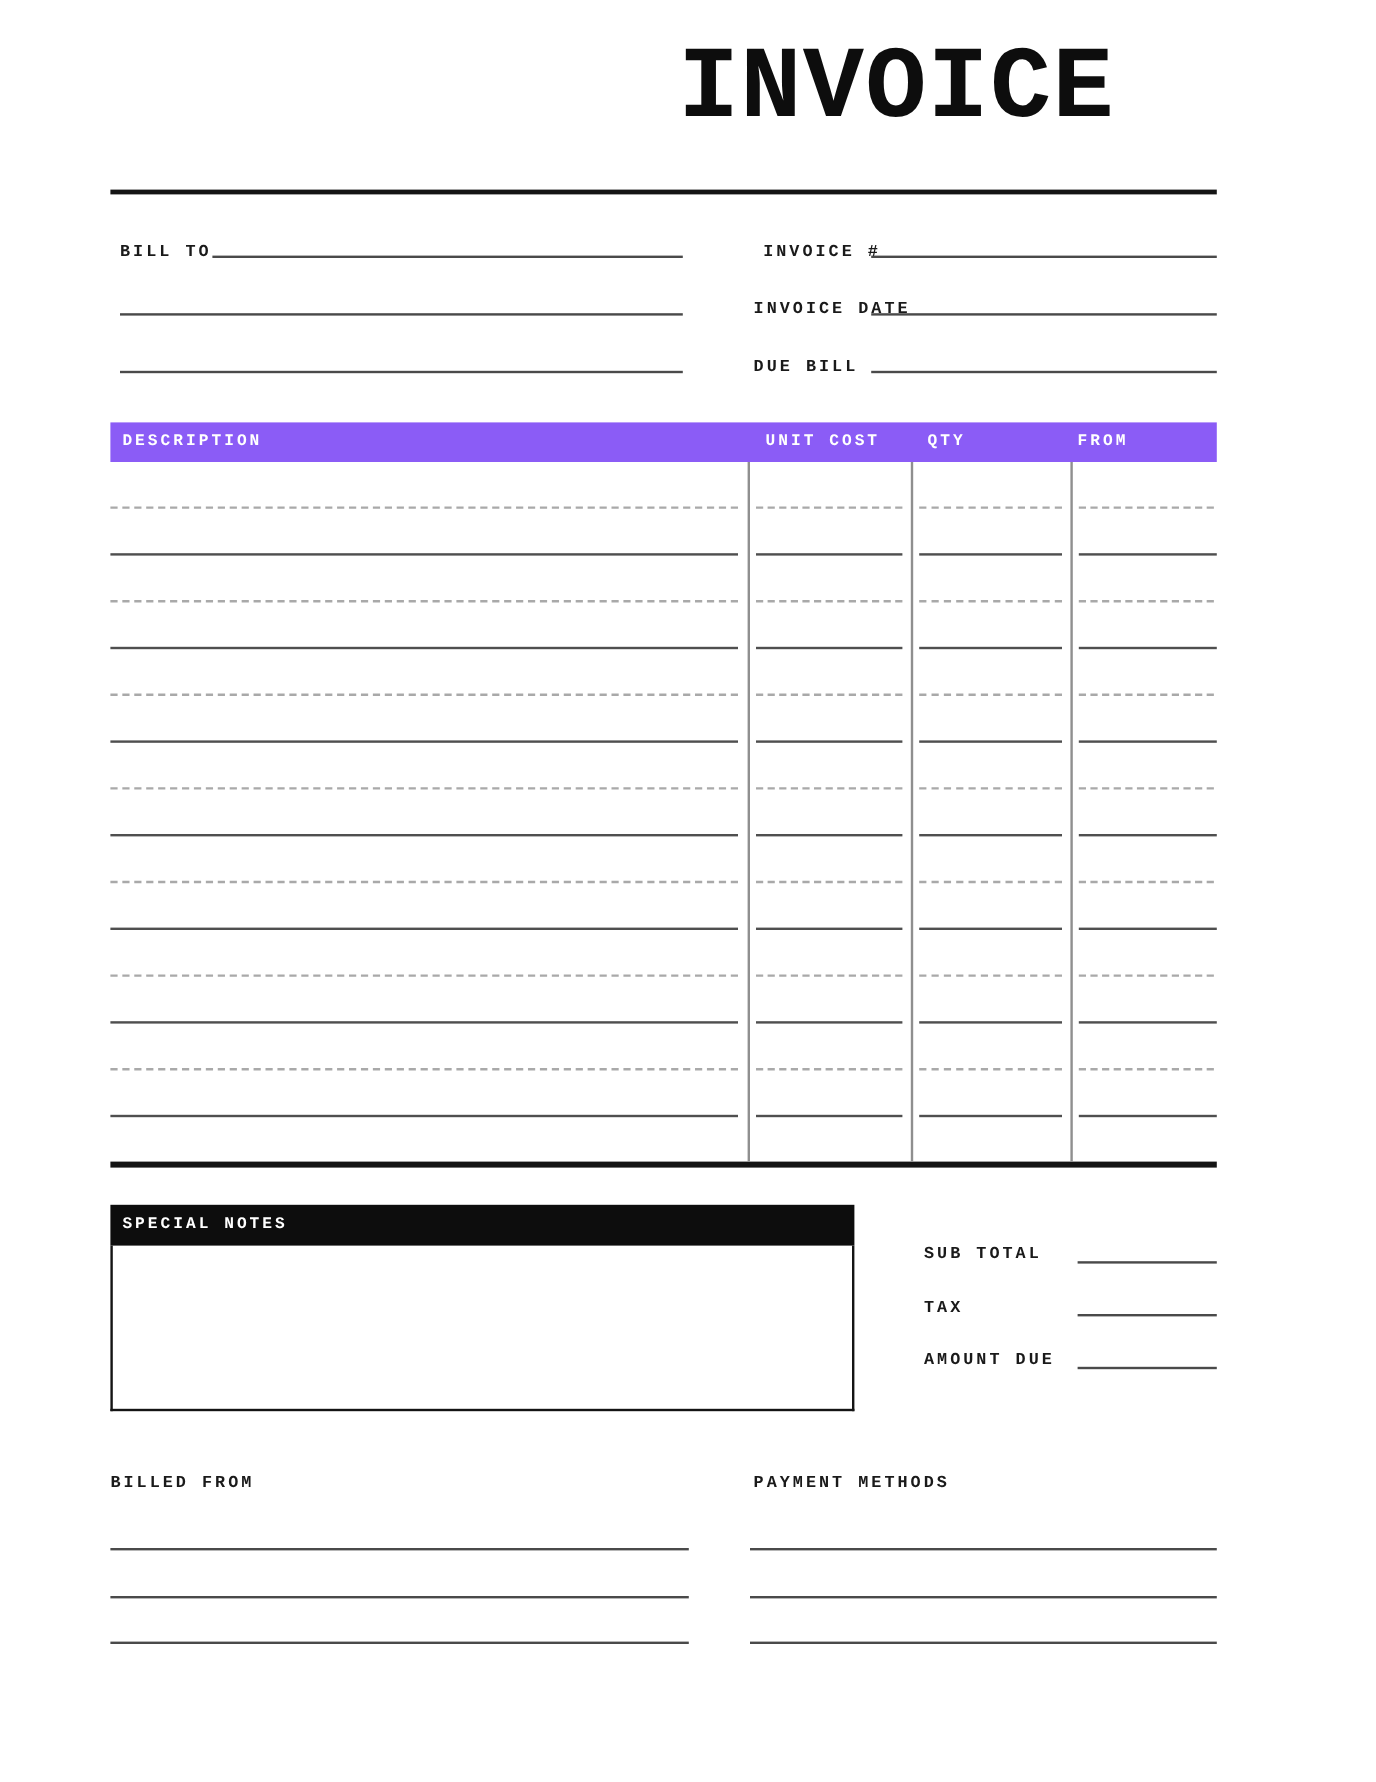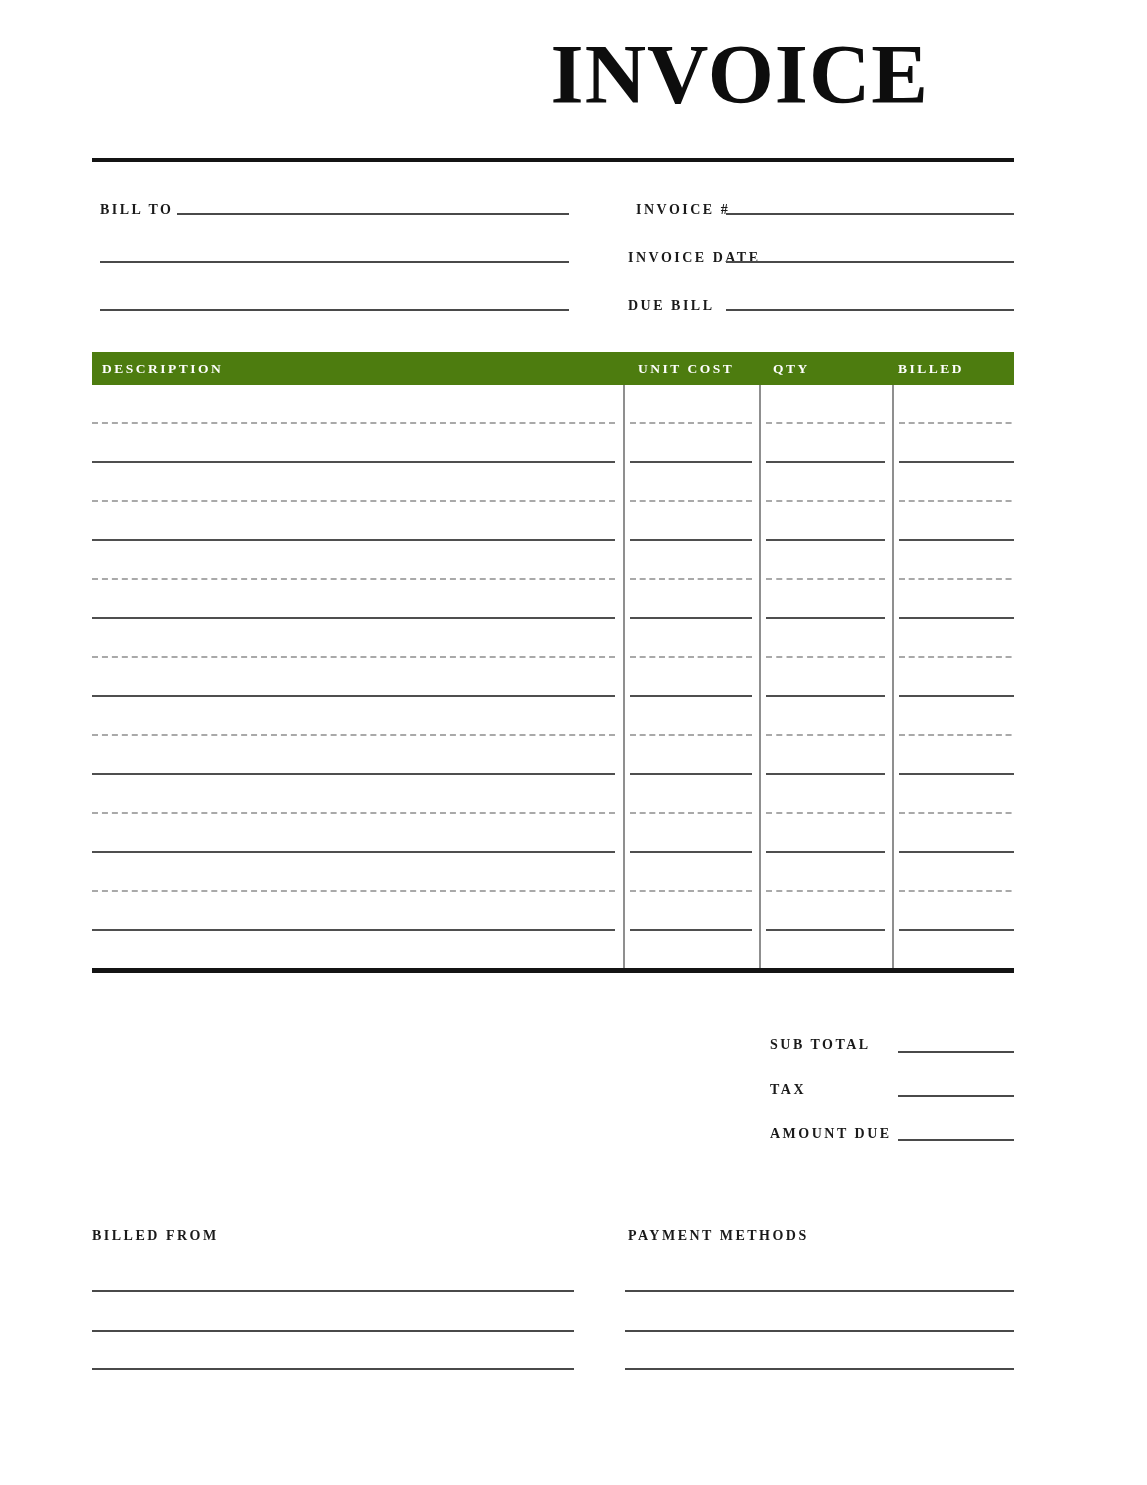--- a/index.html
+++ b/index.html
@@ -1,20 +1,20 @@
 <!DOCTYPE html>
 <html><head>
 <meta charset="utf-8">
 <style>
   html,body{margin:0;padding:0;background:#ffffff;}
   .page{
     position:relative;
     width:1014px;height:1485px;
     background:#ffffff;
-    font-family:Liberation Serif, serif;
+    font-family:Liberation Mono, monospace;
     color:#141414;
     overflow:hidden;
     border-radius:18px;
   }
 
   
   .invoice-title{
     position:absolute; top:32px; right:85px;
     font-size:85px; line-height:1; font-weight:800;
     letter-spacing:1px; color:#0d0d0d; white-space:nowrap;
@@ -33,21 +33,21 @@
 
   
   .fill-line{
     position:absolute; height:2px; background:#4a4a4a;
     font-size:13px; line-height:2px; overflow:visible;
   }
 
   
   .tbl-header{
     position:absolute; left:92px; top:352px;
-    width:970px; height:33px; background:#4d7c0f;
+    width:970px; height:33px; background:#8b5cf6;
   }
   .tbl-header .hcell{
     position:absolute; top:0; line-height:33px;
     font-size:13.5px; font-weight:700; letter-spacing:2.5px;
     color:#ffffff; white-space:nowrap;
   }
   .hc-desc{left:10px;}  .hc-unit{left:546px;}
   .hc-qty{left:681px;}  .hc-total{left:806px;}
 
   .tbl-body{
@@ -128,21 +128,21 @@
   <div class="lbl" style="left:628px; top:250px;text-align:center;">INVOICE DATE</div>
   <div class="fill-line" style="left:726px; top:261px; width:334px;"></div>
 
   <div class="lbl" style="left:628px; top:298px;">DUE BILL</div>
   <div class="fill-line" style="left:726px; top:309px; width:334px;"></div>
 
   <div class="tbl-header">
     <span class="hcell hc-desc">DESCRIPTION</span>
     <span class="hcell hc-unit">UNIT COST</span>
     <span class="hcell hc-qty">QTY</span>
-    <span class="hcell hc-total">BILLED</span>
+    <span class="hcell hc-total">FROM</span>
   </div>
 
   <div class="tbl-body">
     <div class="vsep vsep-1"></div>
     <div class="vsep vsep-2"></div>
     <div class="vsep vsep-3"></div>
   <div class="t-row">
       <div class="t-cell c-desc">
           <span class="cellv"></span>
           <i class="rule"></i>
@@ -403,20 +403,26 @@
         </div>
       <div class="t-cell c-qty">
           <span class="cellv"></span>
         </div>
       <div class="t-cell c-total">
           <span class="cellv"></span>
         </div>
     </div>
     </div>
 
+  <div class="notes">
+    <div class="notes-header">
+      <span class="lbl-inline">SPECIAL NOTES</span>
+    </div>
+    <div class="notes-body"></div>
+  </div>
 
   <div class="lbl" style="left:770px; top:1037px;">SUB TOTAL</div>
   <div class="fill-line" style="left:898px; top:1051px; width:164px;"></div>
 
   <div class="lbl" style="left:770px; top:1082px;">TAX</div>
   <div class="fill-line" style="left:898px; top:1095px; width:164px;"></div>
 
   <div class="lbl" style="left:770px; top:1126px;">AMOUNT DUE</div>
   <div class="fill-line" style="left:898px; top:1139px; width:164px;"></div>
 

